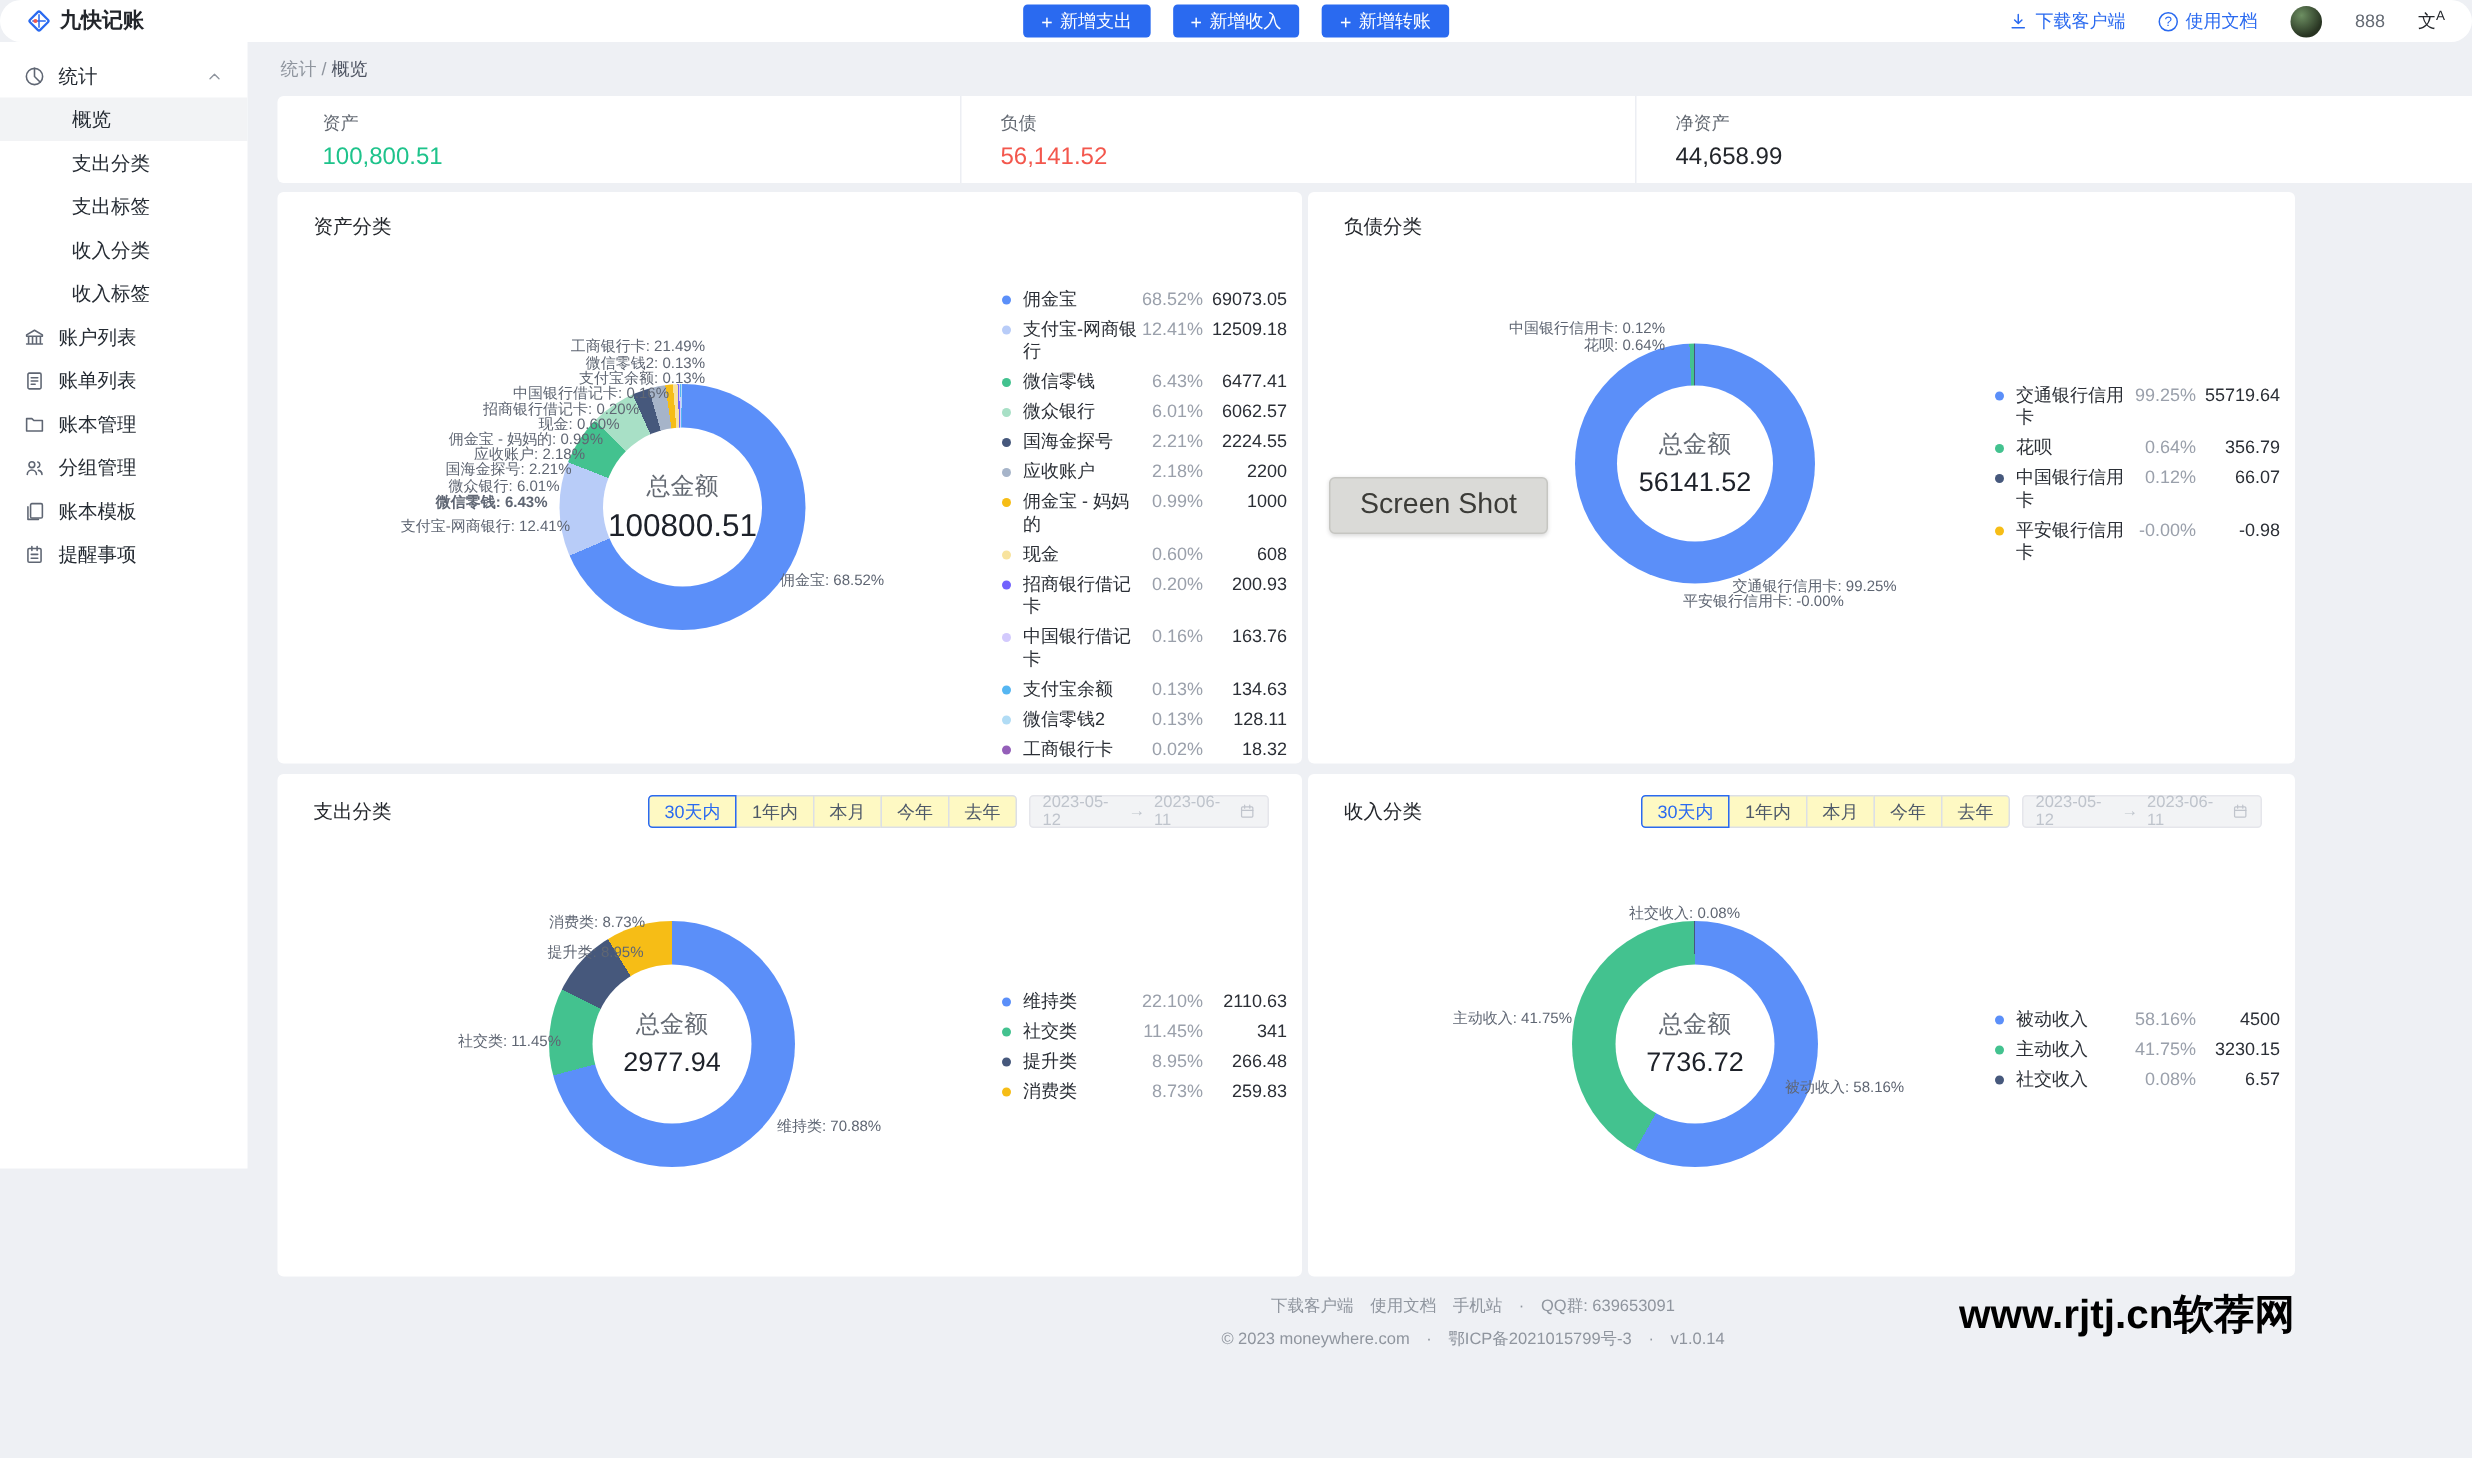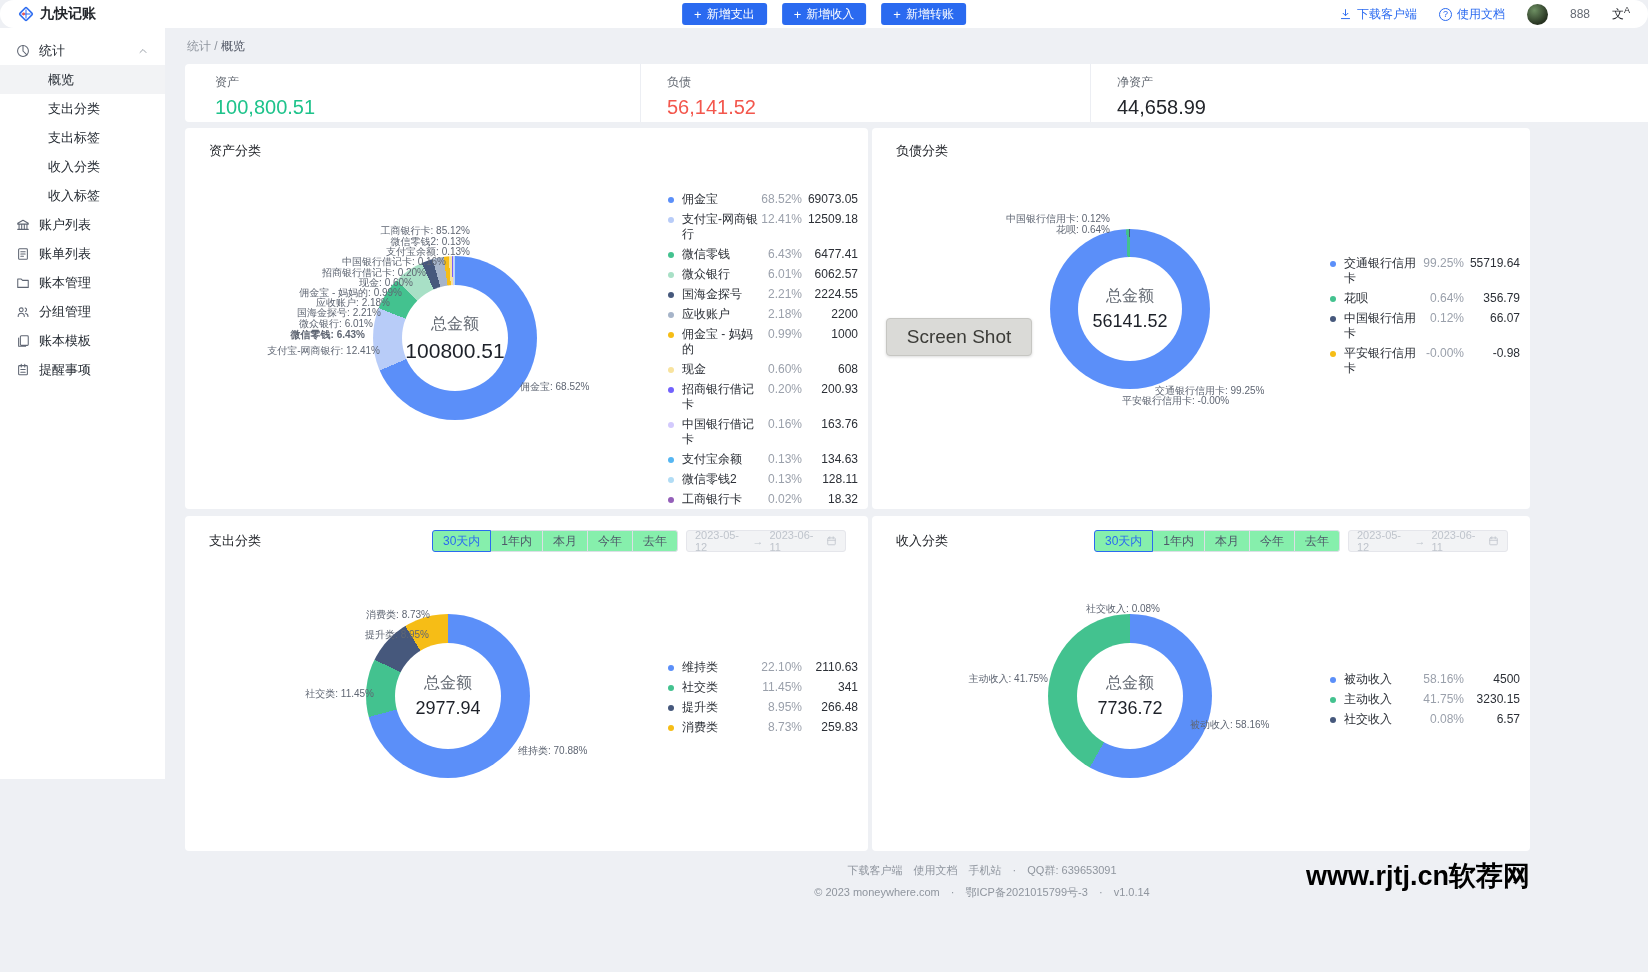--- a/index.html
+++ b/index.html
@@ -41,34 +41,34 @@
   main { flex:1; padding:8px 118px 0 20px; position:relative; }
   .breadcrumb { font-size:12px; color:#8f959e; height:16px; margin:2px 0 10px 2px; }
   .breadcrumb .cur { color:#4e5462; }
 
   .summary { background:#fff; border-radius:4px; height:58px; display:flex; margin-bottom:6px; }
   .sum-col { padding:10px 0 0 30px; }
   .sum-col:nth-child(1) { width:455px; }
   .sum-col:nth-child(2) { width:450px; border-left:1px solid #eceef3; padding-left:26px; }
   .sum-col:nth-child(3) { flex:1; border-left:1px solid #eceef3; padding-left:26px; }
   .sum-label { font-size:12px; color:#646a73; margin-bottom:5px; }
-  .sum-value { font-size:20px; }
+  .sum-value { font-size:16px; }
 
   
   .charts { position:relative; width:1594px; height:723px; }
   .card { position:absolute; background:#fff; border-radius:4px; }
   .c1 { left:0;    top:0;     width:683px; height:381px; }
   .c2 { left:687px; top:0;    width:658px; height:381px; }
   .c3 { left:0;    top:388px; width:683px; height:335px; }
   .c4 { left:687px; top:388px; width:658px; height:335px; }
   .card-head { display:flex; align-items:center; padding:14px 22px 0 24px; }
   .card-title { font-size:13px; font-weight:500; color:#23262b; }
   .head-tools { margin-left:auto; display:flex; align-items:center; gap:8px; }
   .tabs { display:flex; }
-  .tab { font-size:12px; color:#4e5969; background:#86efac; border:1px solid #dcdfe6; height:22px; line-height:20px;
+  .tab { font-size:12px; color:#4e5969; background:#fef9c3; border:1px solid #dcdfe6; height:22px; line-height:20px;
          padding:0 10px; margin-left:-1px; cursor:pointer; white-space:nowrap; }
   .tab:first-child { border-radius:3px 0 0 3px; margin-left:0; }
   .tab:last-child  { border-radius:0 3px 3px 0; }
   .tab.active { color:#2a6af0; border-color:#2a6af0; position:relative; z-index:1; }
   .daterange { width:160px; height:22px; background:#f2f3f5; border:1px solid #e5e6eb; border-radius:3px;
                display:flex; align-items:center; gap:6px; padding:0 8px; font-size:11px; color:#bfc4cc; }
   .daterange .cal { margin-left:auto; color:#c0c4cc; }
 
   .donut { position:absolute; border-radius:50%; }
   .hole { position:absolute; left:50%; top:50%; transform:translate(-50%,-50%); background:#fff; border-radius:50%;
@@ -319,21 +319,21 @@
               <span class="lg-pct">0.13%</span>
               <span class="lg-val">128.11</span>
             </div>
             <div class="lg-row">
               <span class="lg-dot" style="background:#945fb9"></span>
               <span class="lg-name">工商银行卡</span>
               <span class="lg-pct">0.02%</span>
               <span class="lg-val">18.32</span>
             </div>
           </div>
-      <div class="callout r" style="left: 285px; top: 96px;">工商银行卡: 85.12%</div>
+      <div class="callout r" style="left: 285px; top: 96px;">工商银行卡: 21.49%</div>
           <div class="callout r" style="left: 285px; top: 107px;">微信零钱2: 0.13%</div>
           <div class="callout r" style="left: 285px; top: 117px;">支付宝余额: 0.13%</div>
           <div class="callout r" style="left: 261px; top: 127px;">中国银行借记卡: 0.16%</div>
           <div class="callout r" style="left: 241px; top: 138px;">招商银行借记卡: 0.20%</div>
           <div class="callout r" style="left: 228px; top: 148px;">现金: 0.60%</div>
           <div class="callout r" style="left: 217px; top: 158px;">佣金宝 - 妈妈的: 0.99%</div>
           <div class="callout r" style="left: 205px; top: 168px;">应收账户: 2.18%</div>
           <div class="callout r" style="left: 196px; top: 178px;">国海金探号: 2.21%</div>
           <div class="callout r" style="left: 188px; top: 189px;">微众银行: 6.01%</div>
           <div class="callout r" style="left: 180px; top: 200px; font-weight: bold;">微信零钱: 6.43%</div>

